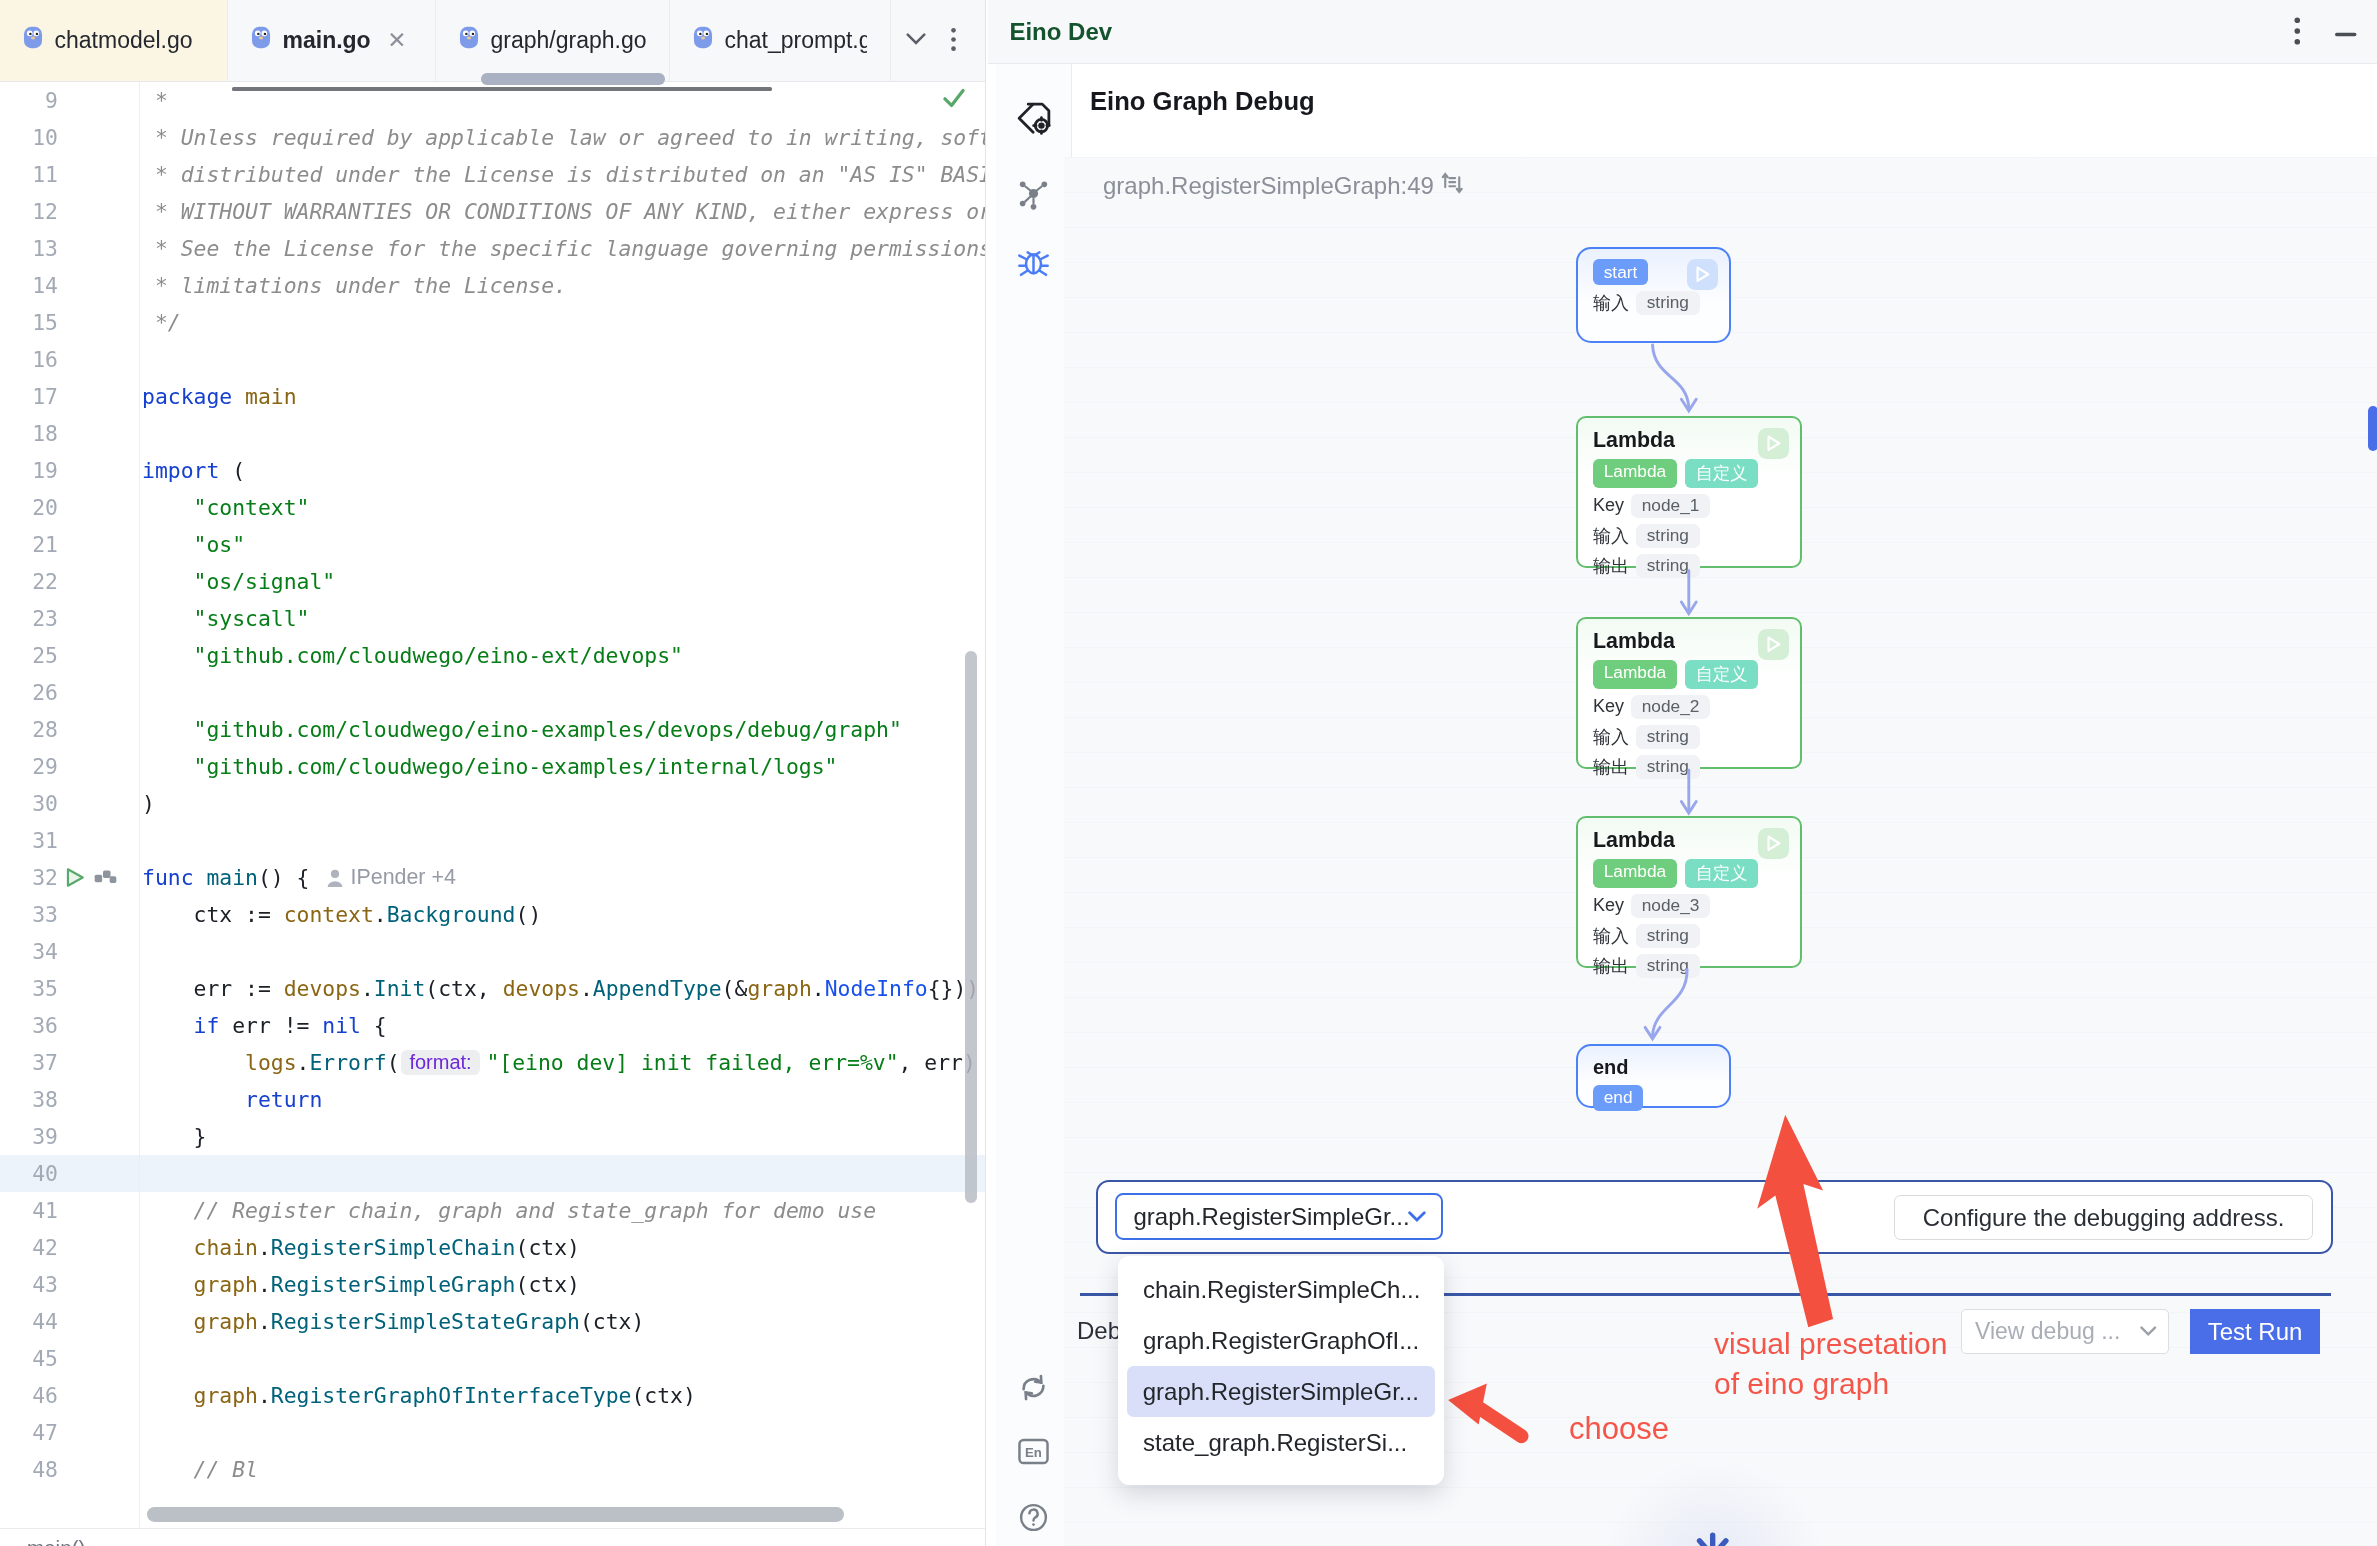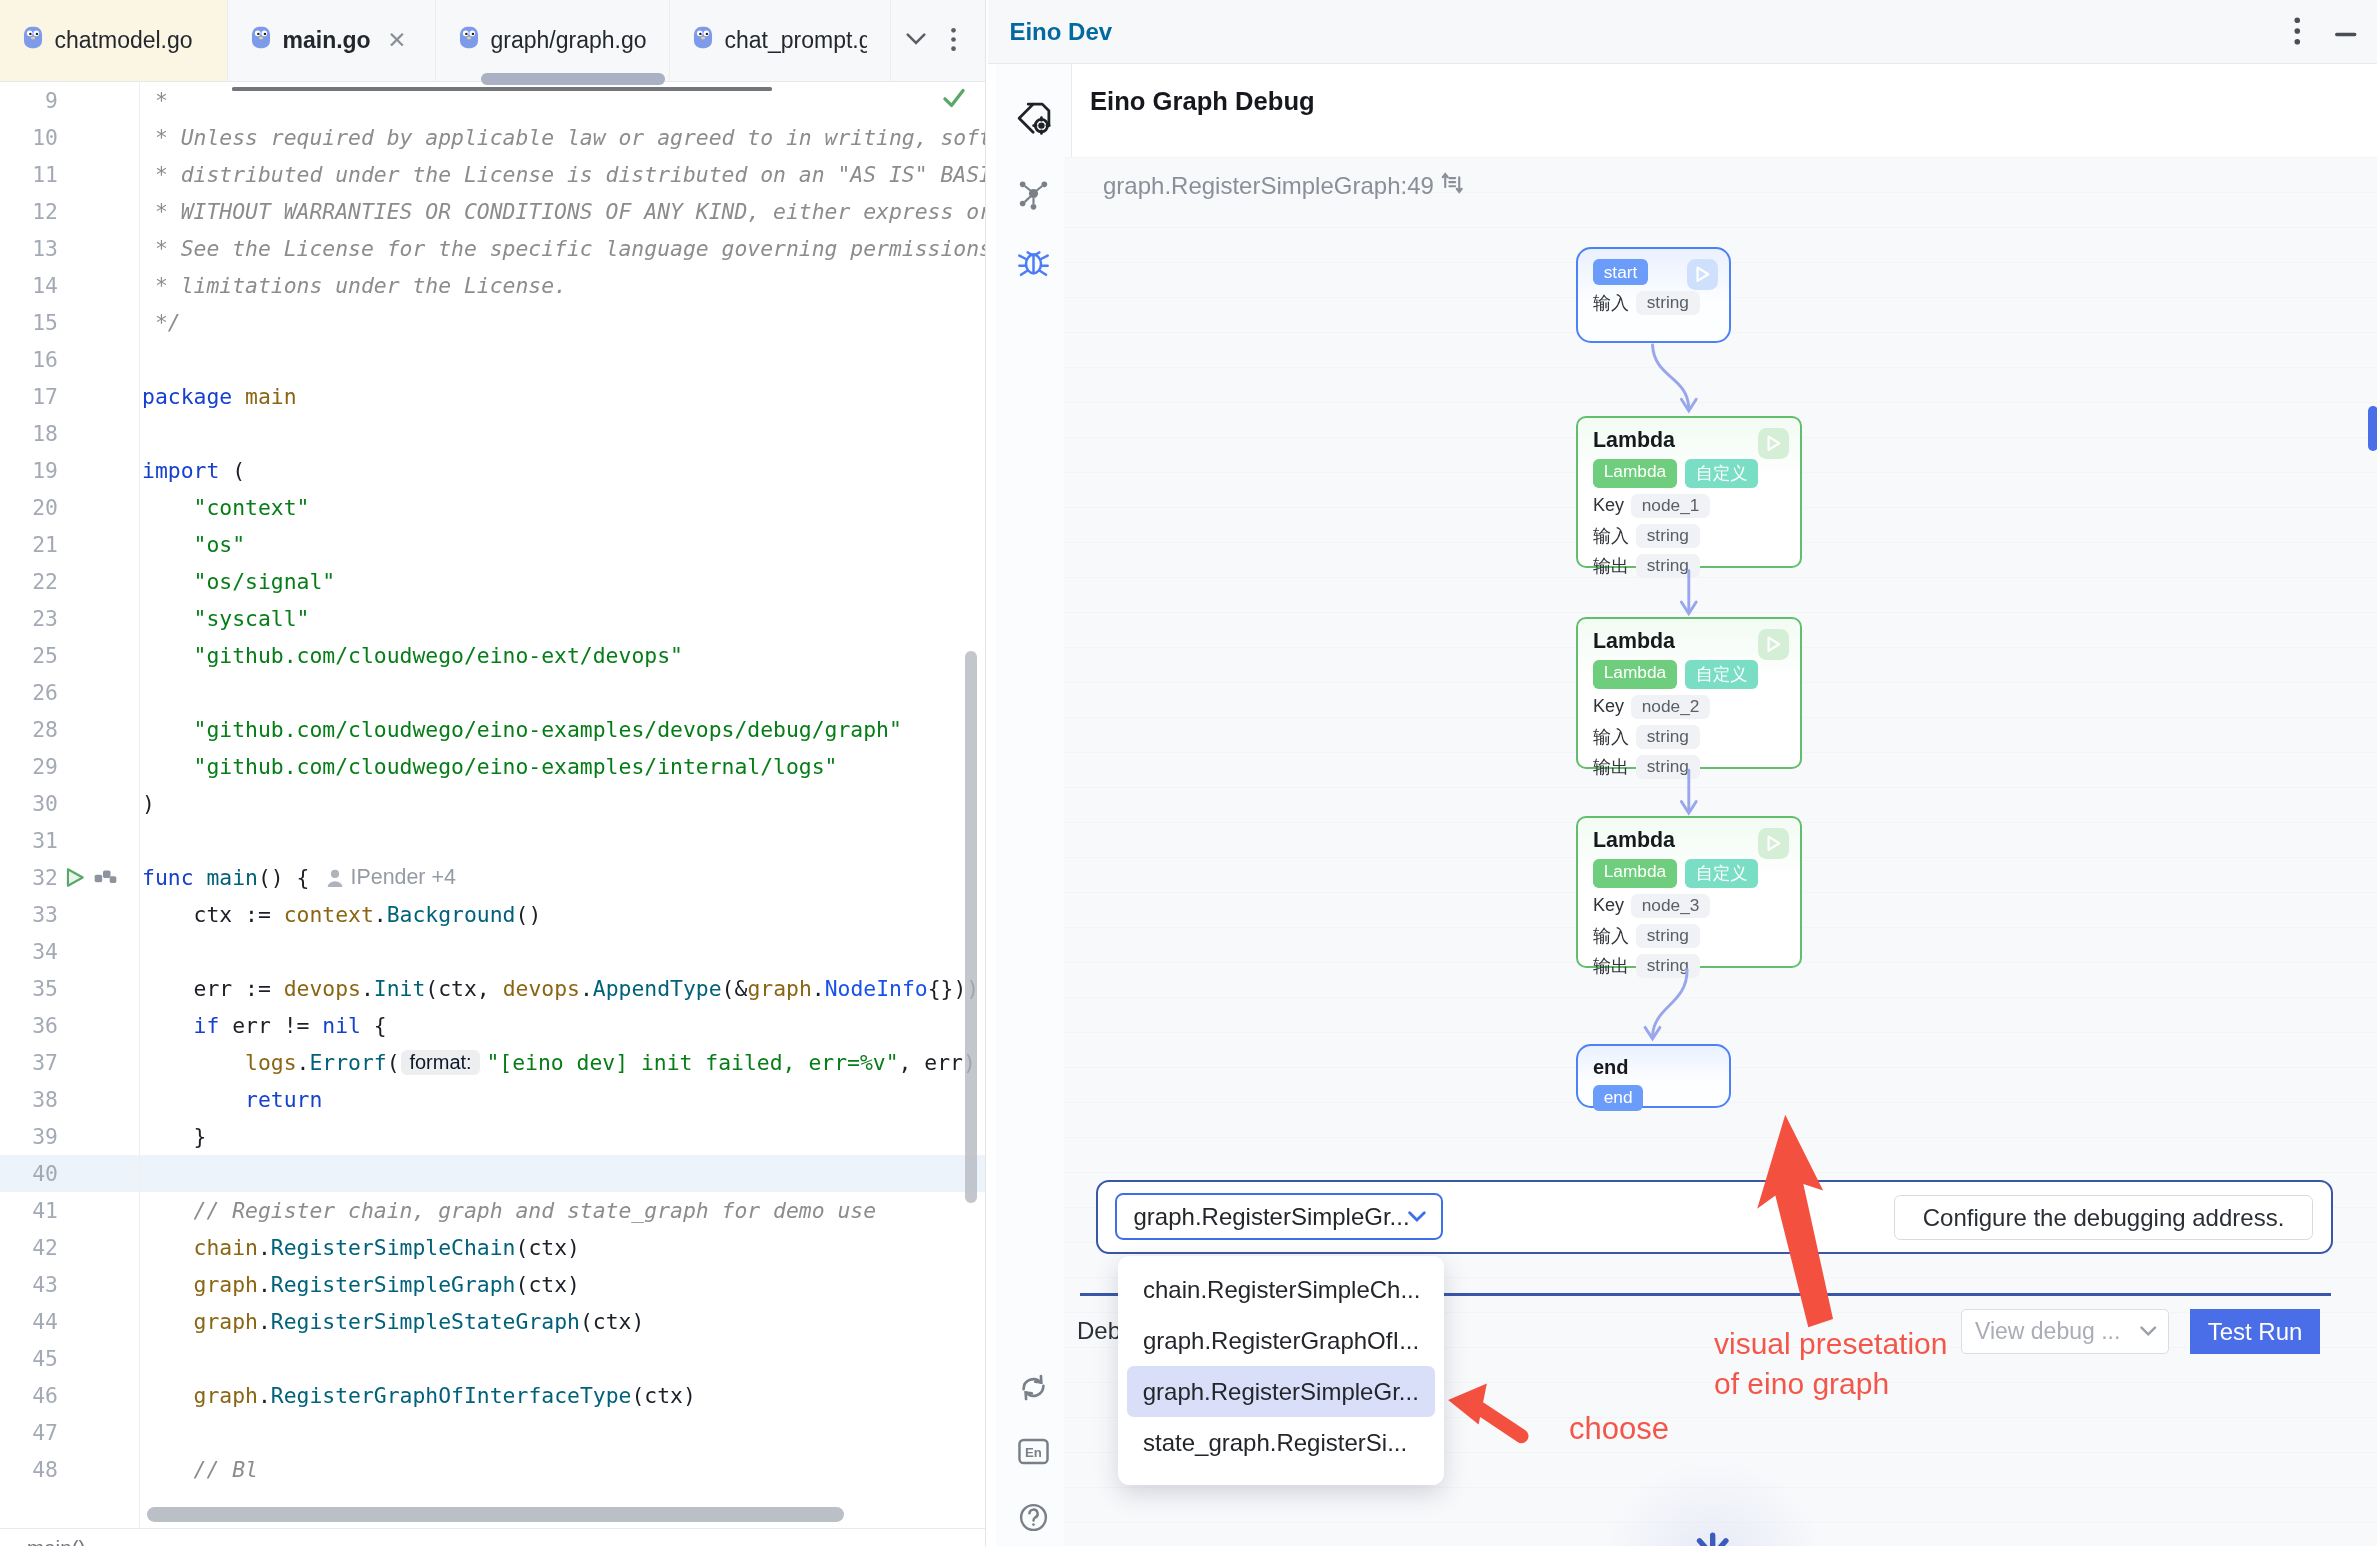--- a/index.html
+++ b/index.html
@@ -21,31 +21,31 @@
   #code-area { position:absolute; left:0; top:82px; width:986px; height:1446px; overflow:hidden; }
   #gutter-sep { position:absolute; left:139px; top:82px; width:0.8px; height:1446px; background:#EDEEF0; }
   .code-row { position:relative; display:flex; height:37px; align-items:center; white-space:pre; }
   .code-row.hl { background:#EDF3FB; }
   .lnum { width:58px; text-align:right; color:#A3AAB5; font:21.4px "DejaVu Sans Mono", monospace; flex:0 0 auto;}
   .gut-icons { width:84px; flex:0 0 auto; display:flex; align-items:center; gap:6.6px; padding-left:5px;}
   .code-txt { font:21.4px "DejaVu Sans Mono", monospace; color:#1B1F26; white-space:pre; display:flex; align-items:center;}
   .code-row .code-txt { margin-left:0; }
   .tk-kw{color:#1641CE;} .tk-str{color:#067D17;} .tk-com{color:#8C8C8C;font-style:italic;}
   .tk-pkg{color:#8A6513;} .tk-fn{color:#00627A;} .tk-type{color:#1750EB;} .tk-pl{color:#1B1F26;}
-  .param-pill { background:#EDEEF0; color:#0f172a; border-radius:6px; padding:0.8px 8.2px; margin:0 6.6px 0 1.6px; font:20px "Liberation Sans", sans-serif;text-align:center;}
+  .param-pill { background:#EDEEF0; color:#6d28d9; border-radius:6px; padding:0.8px 8.2px; margin:0 6.6px 0 1.6px; font:20px "Liberation Sans", sans-serif;text-align:center;}
   .codevision { display:inline-flex; align-items:center; gap:6.6px; margin-left:16.5px; color:#959BA5; font:21.4px "Liberation Sans", sans-serif;}
   #editor-check { position:absolute; left:940px; top:84px; }
   #ed-vscroll { position:absolute; left:965px; top:651px; width:11.5px; height:552px; background:#B8BCC4; border-radius:5.8px; opacity:.85;}
   #ed-hscroll { position:absolute; left:147px; top:1507px; width:697px; height:15px; background:#B4B8C0; border-radius:7.4px; opacity:.9;}
   #breadcrumb { position:absolute; left:0; top:1528px; width:986px; height:33px; background:#fff; border-top:0.8px solid #E9EBEE; padding:6.6px 0 0 27px; font-size:20.6px; color:#6F7580;}
 
   
   #right-panel { position:absolute; left:988px; top:0; width:1390px; height:1547px; background:#fff; overflow:hidden;}
   #rp-header { position:absolute; left:0; top:0; width:1390px; height:64px; background:#F7F8FA; border-bottom:0.8px solid #E8EAED; display:flex; align-items:center;}
-  #rp-title { font-size:24px; font-weight:bold; color:#0369a1; margin-left:21.4px;}
+  #rp-title { font-size:24px; font-weight:bold; color:#14532d; margin-left:21.4px;}
   #rp-header-actions { position:absolute; right:21.4px; top:0; height:64px; display:flex; align-items:center; gap:35px; color:#4A4E55;}
   #icon-strip { position:absolute; left:8px; top:64px; width:76px; height:1482px; background:#FBFCFD; border-right:0.8px solid #E9EBEE;}
   .strip-icon { position:absolute; left:50%; transform:translateX(-50%); width:38px; height:38px; display:flex; align-items:center; justify-content:center;}
   #rp-heading { position:absolute; left:102px; top:87px; font-size:25.6px; font-weight:bold; color:#16181D;}
   #rp-sub { position:absolute; left:115px; top:169px; display:flex; align-items:center; gap:3px; color:#8A8F99; font-size:24px;}
   #canvas { position:absolute; left:76px; top:157px; width:1314px; height:1390px; background:#F8F9FB;
             background-image:repeating-linear-gradient(180deg, rgba(99,116,163,0.035) 0 0.8px, transparent 0.8px 35px);}
   #blue-scroll { position:absolute; left:2368px; top:406px; width:10px; height:45px; background:#4A6DE8; border-radius:5px; z-index:60;}
 
   

